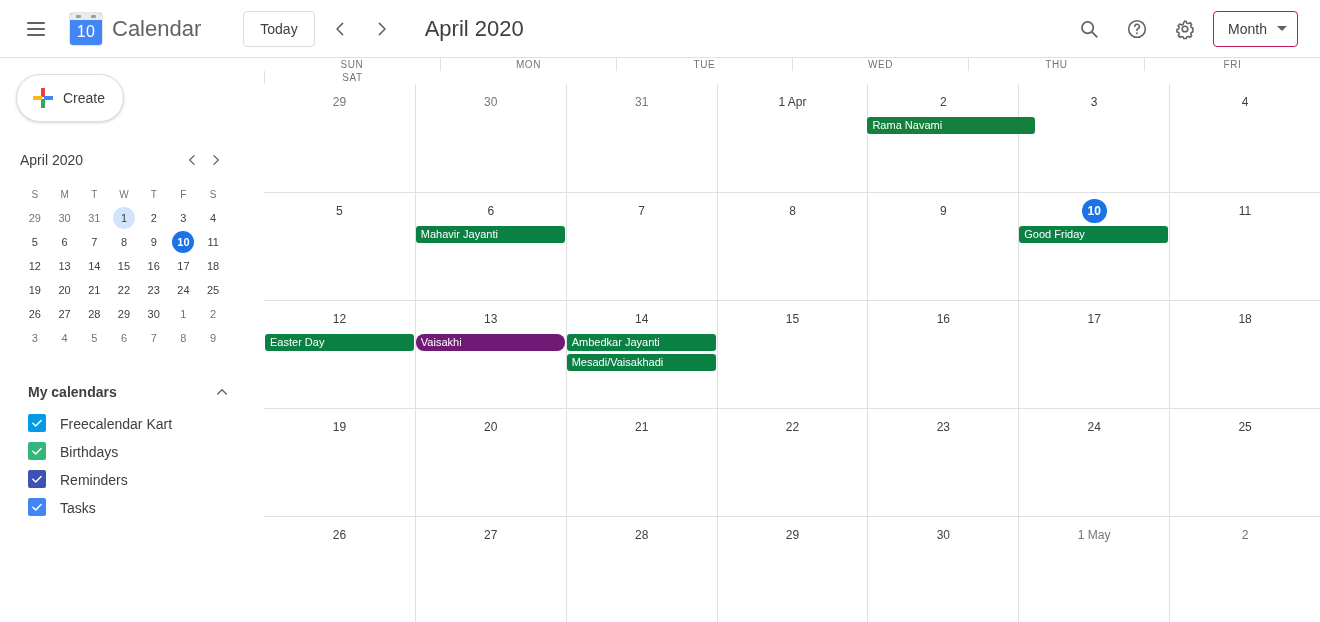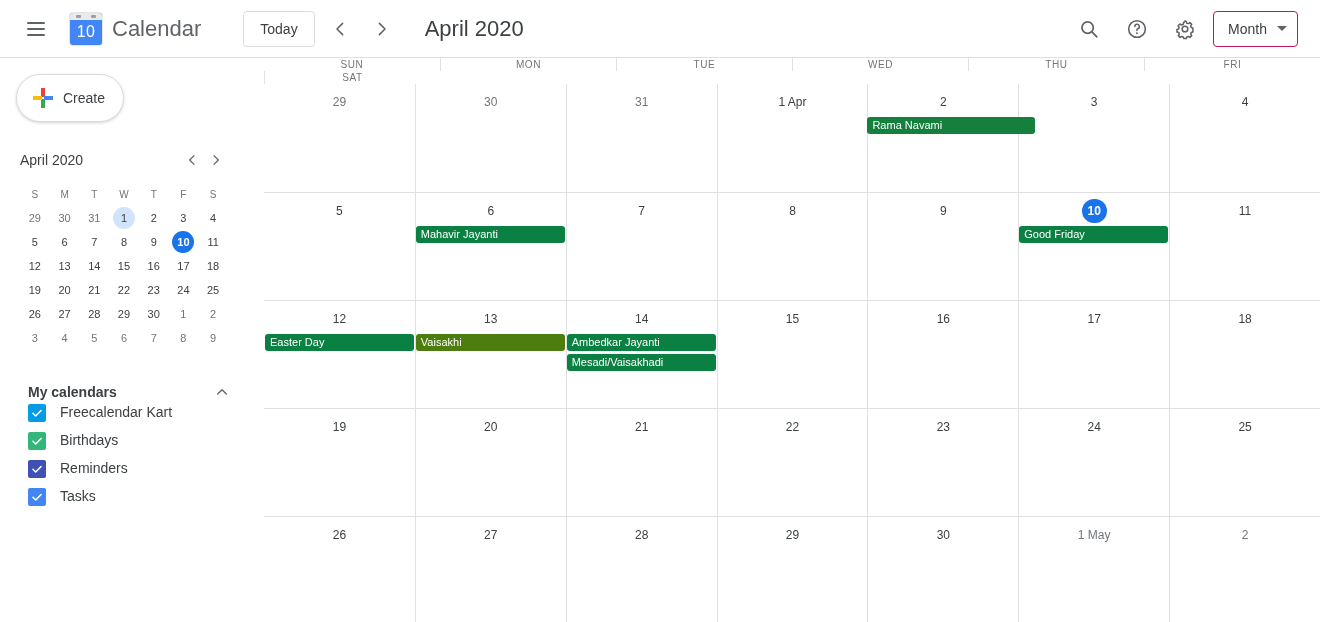--- a/index.html
+++ b/index.html
@@ -129,21 +129,21 @@
   }
   #people-search::placeholder { color:#5f6368; }
 
   #mycal-head {
     margin: 30px 0 0 28px; width: 202px; height:24px;
     display:flex; align-items:center; cursor:pointer;
   }
   #mycal-title { flex:1 1 auto; font-size:14px; font-weight:700; color:#3c4043; }
   .cal-row {
     margin-left: 28px; width: 210px; height:28px;
-    display:flex; align-items:flex-start; gap:14px; cursor:pointer;
+    display:flex; align-items:flex-end; gap:14px; cursor:pointer;
   }
   .cbx {
     width:18px;height:18px;border-radius:2px;flex:none;
     display:flex;align-items:center;justify-content:center;
   }
   .cbx svg { display:block; }
   .cal-label { font-size:14px; color:#3c4043; }
 
   
   #grid {
@@ -577,21 +577,21 @@
           <div class="daynum">
             <span>17</span>
           </div>
         </div>
         <div class="daycell">
           <div class="daynum">
             <span>18</span>
           </div>
         </div>
         <div class="chip" style="background: rgb(11, 128, 67); left: 1px; width: 148.857px; top: 33px;">Easter Day</div>
-        <div class="chip" style="background: #4d7c0f; left: 151.857px; width: 148.857px; top: 33px;">Vaisakhi</div>
+        <div class="chip" style="background: #701a75; left: 151.857px; width: 148.857px; top: 33px; border-radius: 8px;">Vaisakhi</div>
         <div class="chip" style="background: rgb(11, 128, 67); left: 302.714px; width: 148.857px; top: 33px;">Ambedkar Jayanti</div>
         <div class="chip" style="background: rgb(11, 128, 67); left: 302.714px; width: 148.857px; top: 53px;">Mesadi/Vaisakhadi</div>
       </div>
       <div class="week">
         <div class="daycell">
           <div class="daynum">
             <span>19</span>
           </div>
         </div>
         <div class="daycell">

